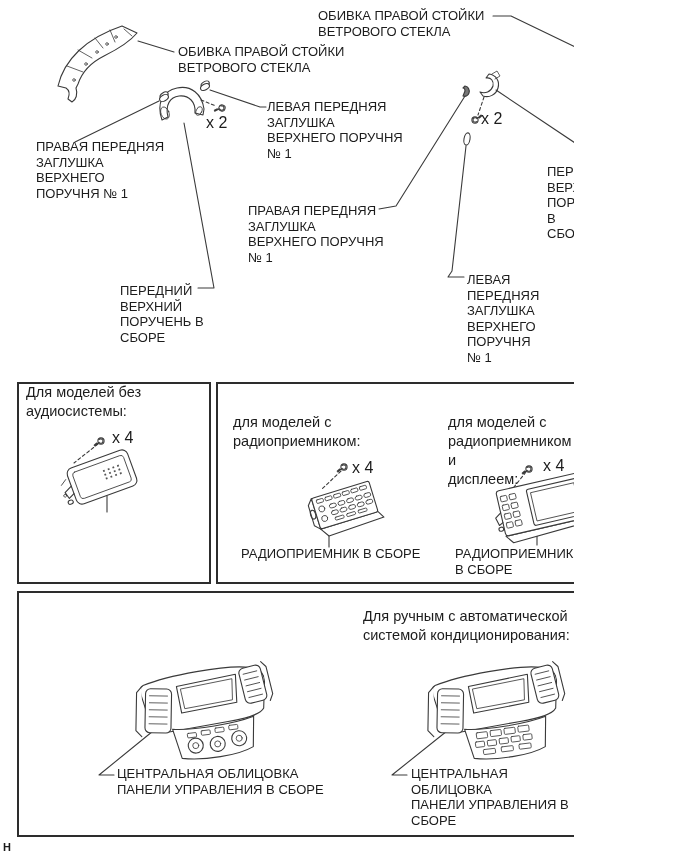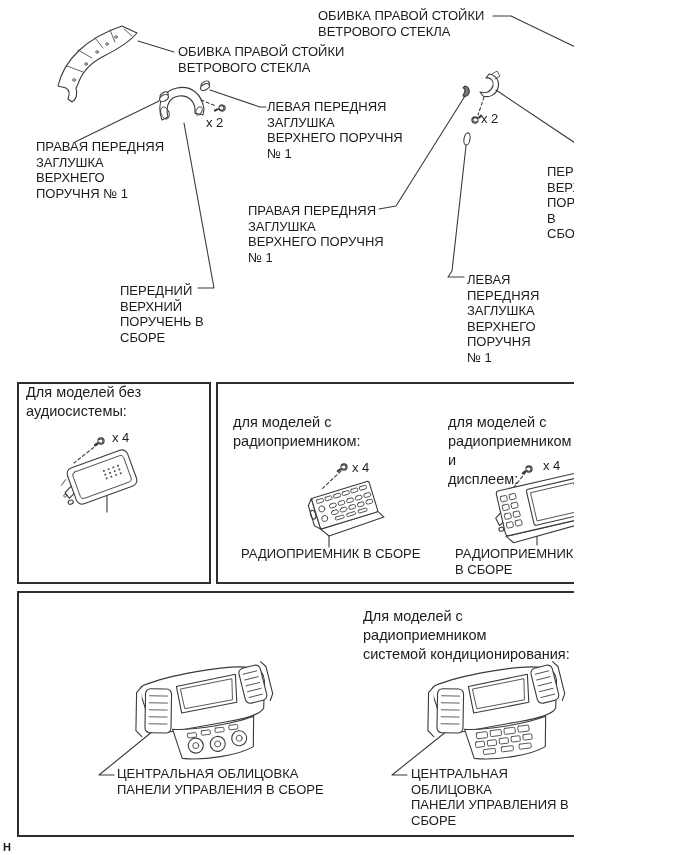--- a/index.html
+++ b/index.html
@@ -3,21 +3,21 @@
 <meta charset="utf-8">
 <style>
   html,body{margin:0;padding:0;background:#fff;}
   .page{position:relative;width:574px;height:855px;background:#fff;overflow:hidden;
         font-family:"Liberation Sans",sans-serif;color:#1c1c1c;}
   .box{position:absolute;border:2px solid #2d2d2d;background:transparent;z-index:1;}
   svg.art{position:absolute;left:0;top:0;z-index:2;stroke:#3a3a3a;fill:none;
           stroke-width:1.1;stroke-linecap:round;stroke-linejoin:round;}
   .lbl{position:absolute;font-size:13px;line-height:15.5px;white-space:pre-line;z-index:3;}
   .ttl{position:absolute;font-size:14.5px;line-height:19px;white-space:pre-line;z-index:3;}
-  .qty{position:absolute;font-size:13px;line-height:14px;white-space:nowrap;z-index:3;}
+  .qty{position:absolute;font-size:16px;line-height:14px;white-space:nowrap;z-index:3;}
   .corner{position:absolute;font-size:11px;font-weight:bold;z-index:3;}
   .thin{stroke-width:.8;}
   .dsh{stroke-dasharray:3 2.6;}
 </style>
 </head>
 <body>
 
 <div class="page">
 
   <div class="box" style="left:17px;top:382px;width:190px;height:198px;"></div>
@@ -287,19 +287,19 @@
   <div class="qty" style="left:352px;top:461px;">x 4</div>
   <div class="lbl" style="left:241px;top:546px;">РАДИОПРИЕМНИК В СБОРЕ</div>
   <div class="ttl" style="left:448px;top:413px;">для моделей с
 радиоприемником и
 дисплеем:</div>
   <div class="qty" style="left:543px;top:459px;">x 4</div>
   <div class="lbl" style="left:455px;top:546px;">РАДИОПРИЕМНИК В СБОРЕ</div>
 
   <div class="lbl" style="left:117px;top:766px;">ЦЕНТРАЛЬНАЯ ОБЛИЦОВКА
 ПАНЕЛИ УПРАВЛЕНИЯ В СБОРЕ</div>
-  <div class="ttl" style="left:363px;top:607px;">Для моделей с радиоприемником
+  <div class="ttl" style="left:363px;top:607px;">Для ручным с автоматической
 системой кондиционирования:</div>
   <div class="lbl" style="left:411px;top:766px;">ЦЕНТРАЛЬНАЯ ОБЛИЦОВКА
 ПАНЕЛИ УПРАВЛЕНИЯ В СБОРЕ</div>
 
   <div class="corner" style="left:3px;top:841px;">Н</div>
 </div>
 
 </body></html>

